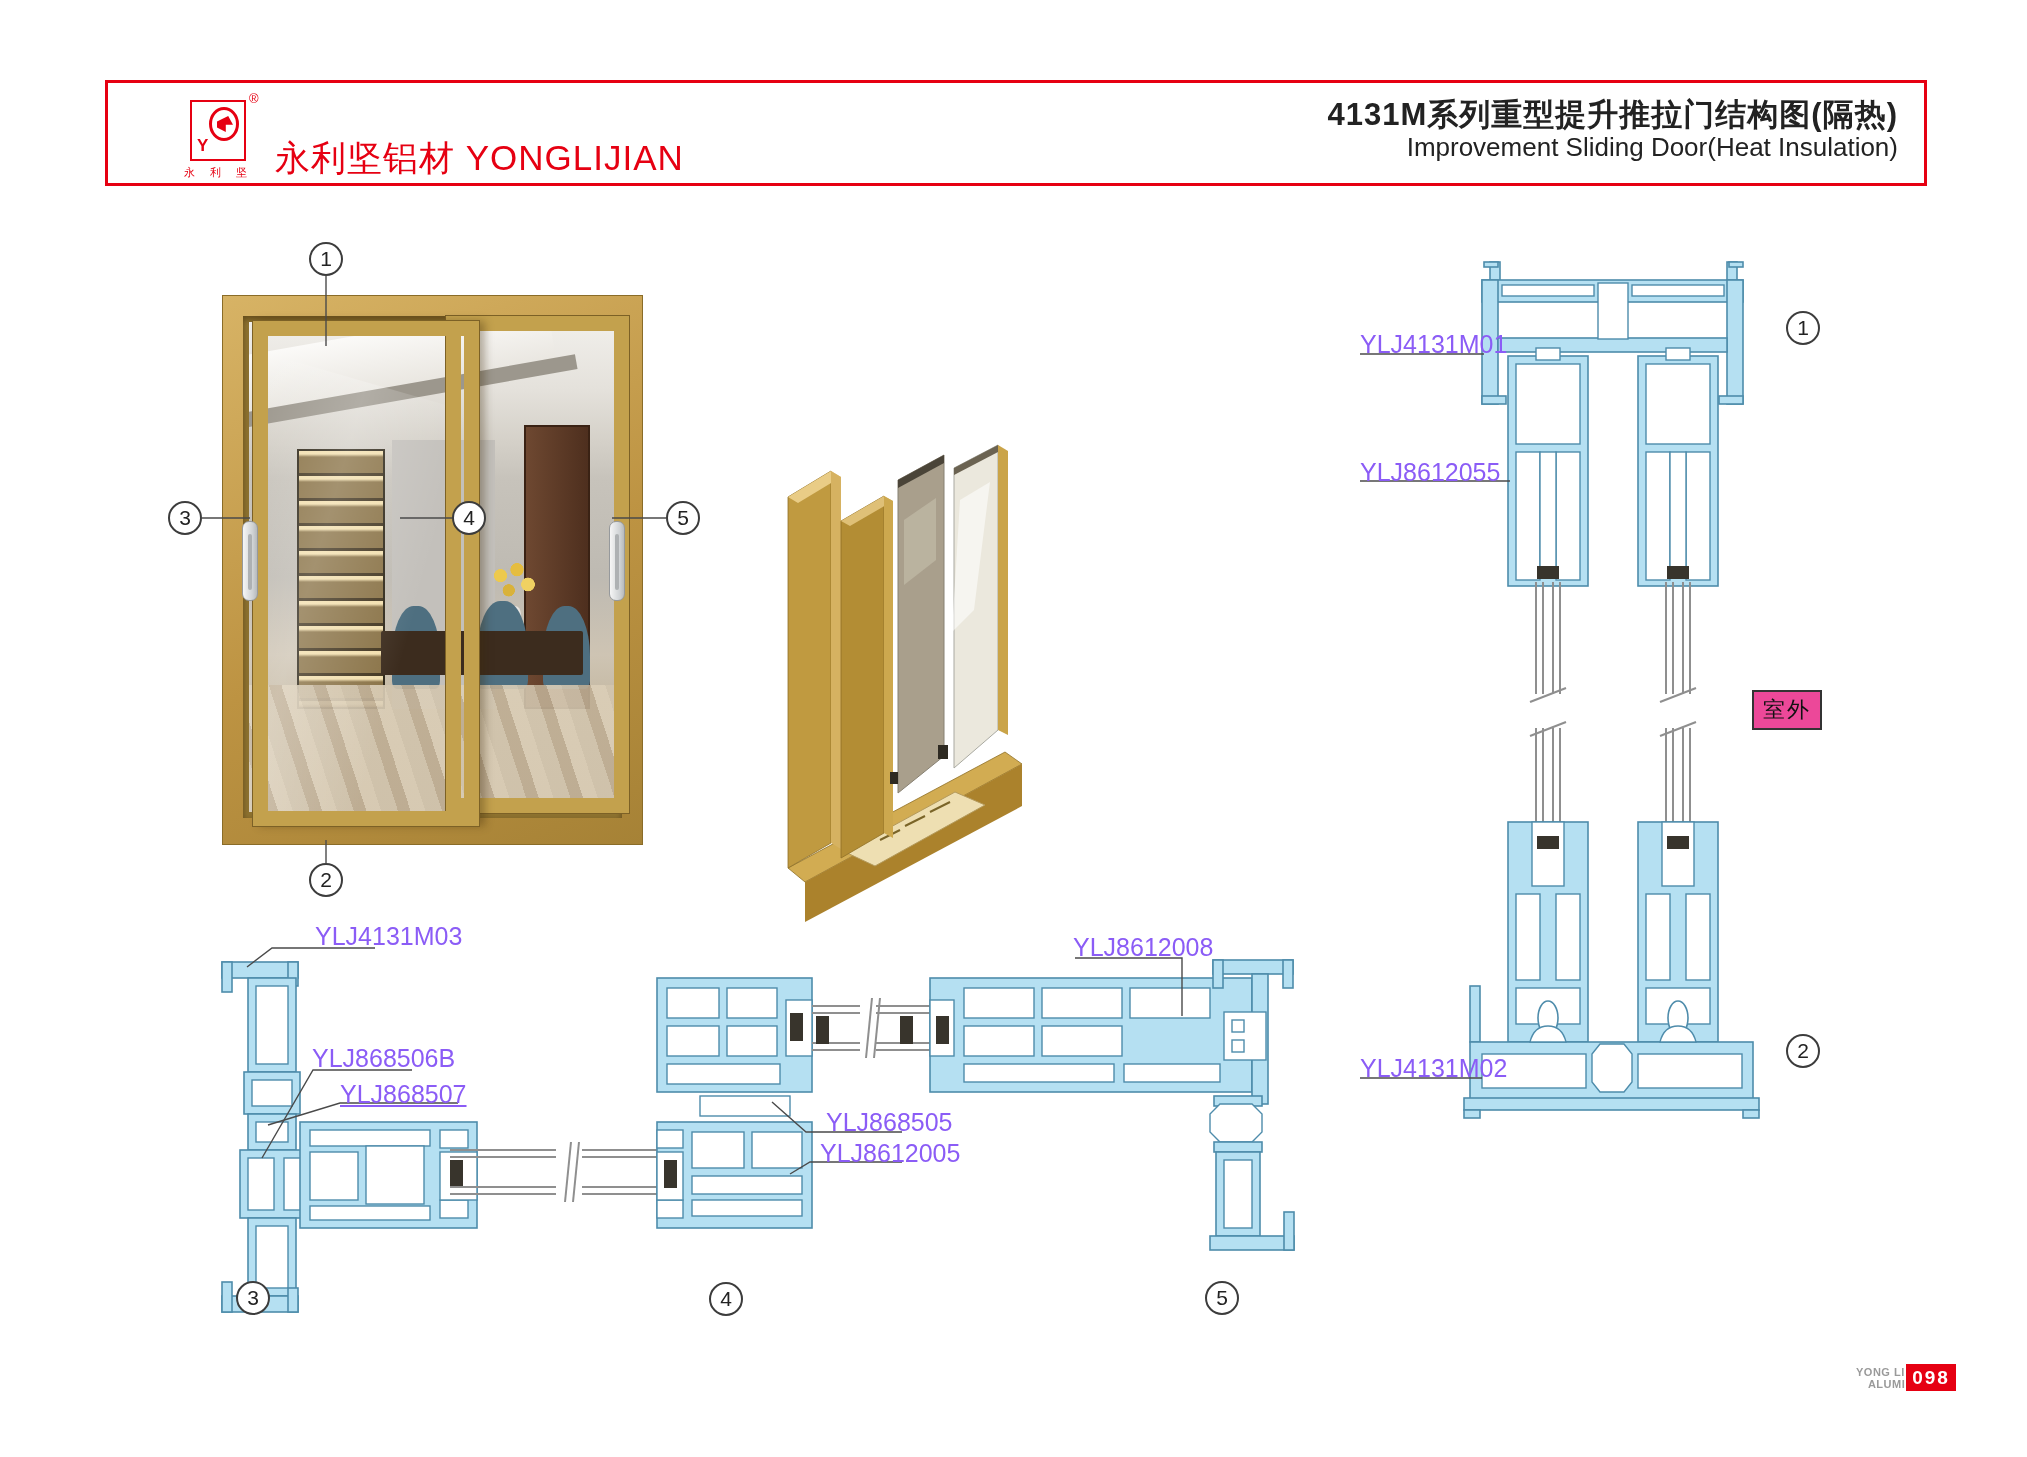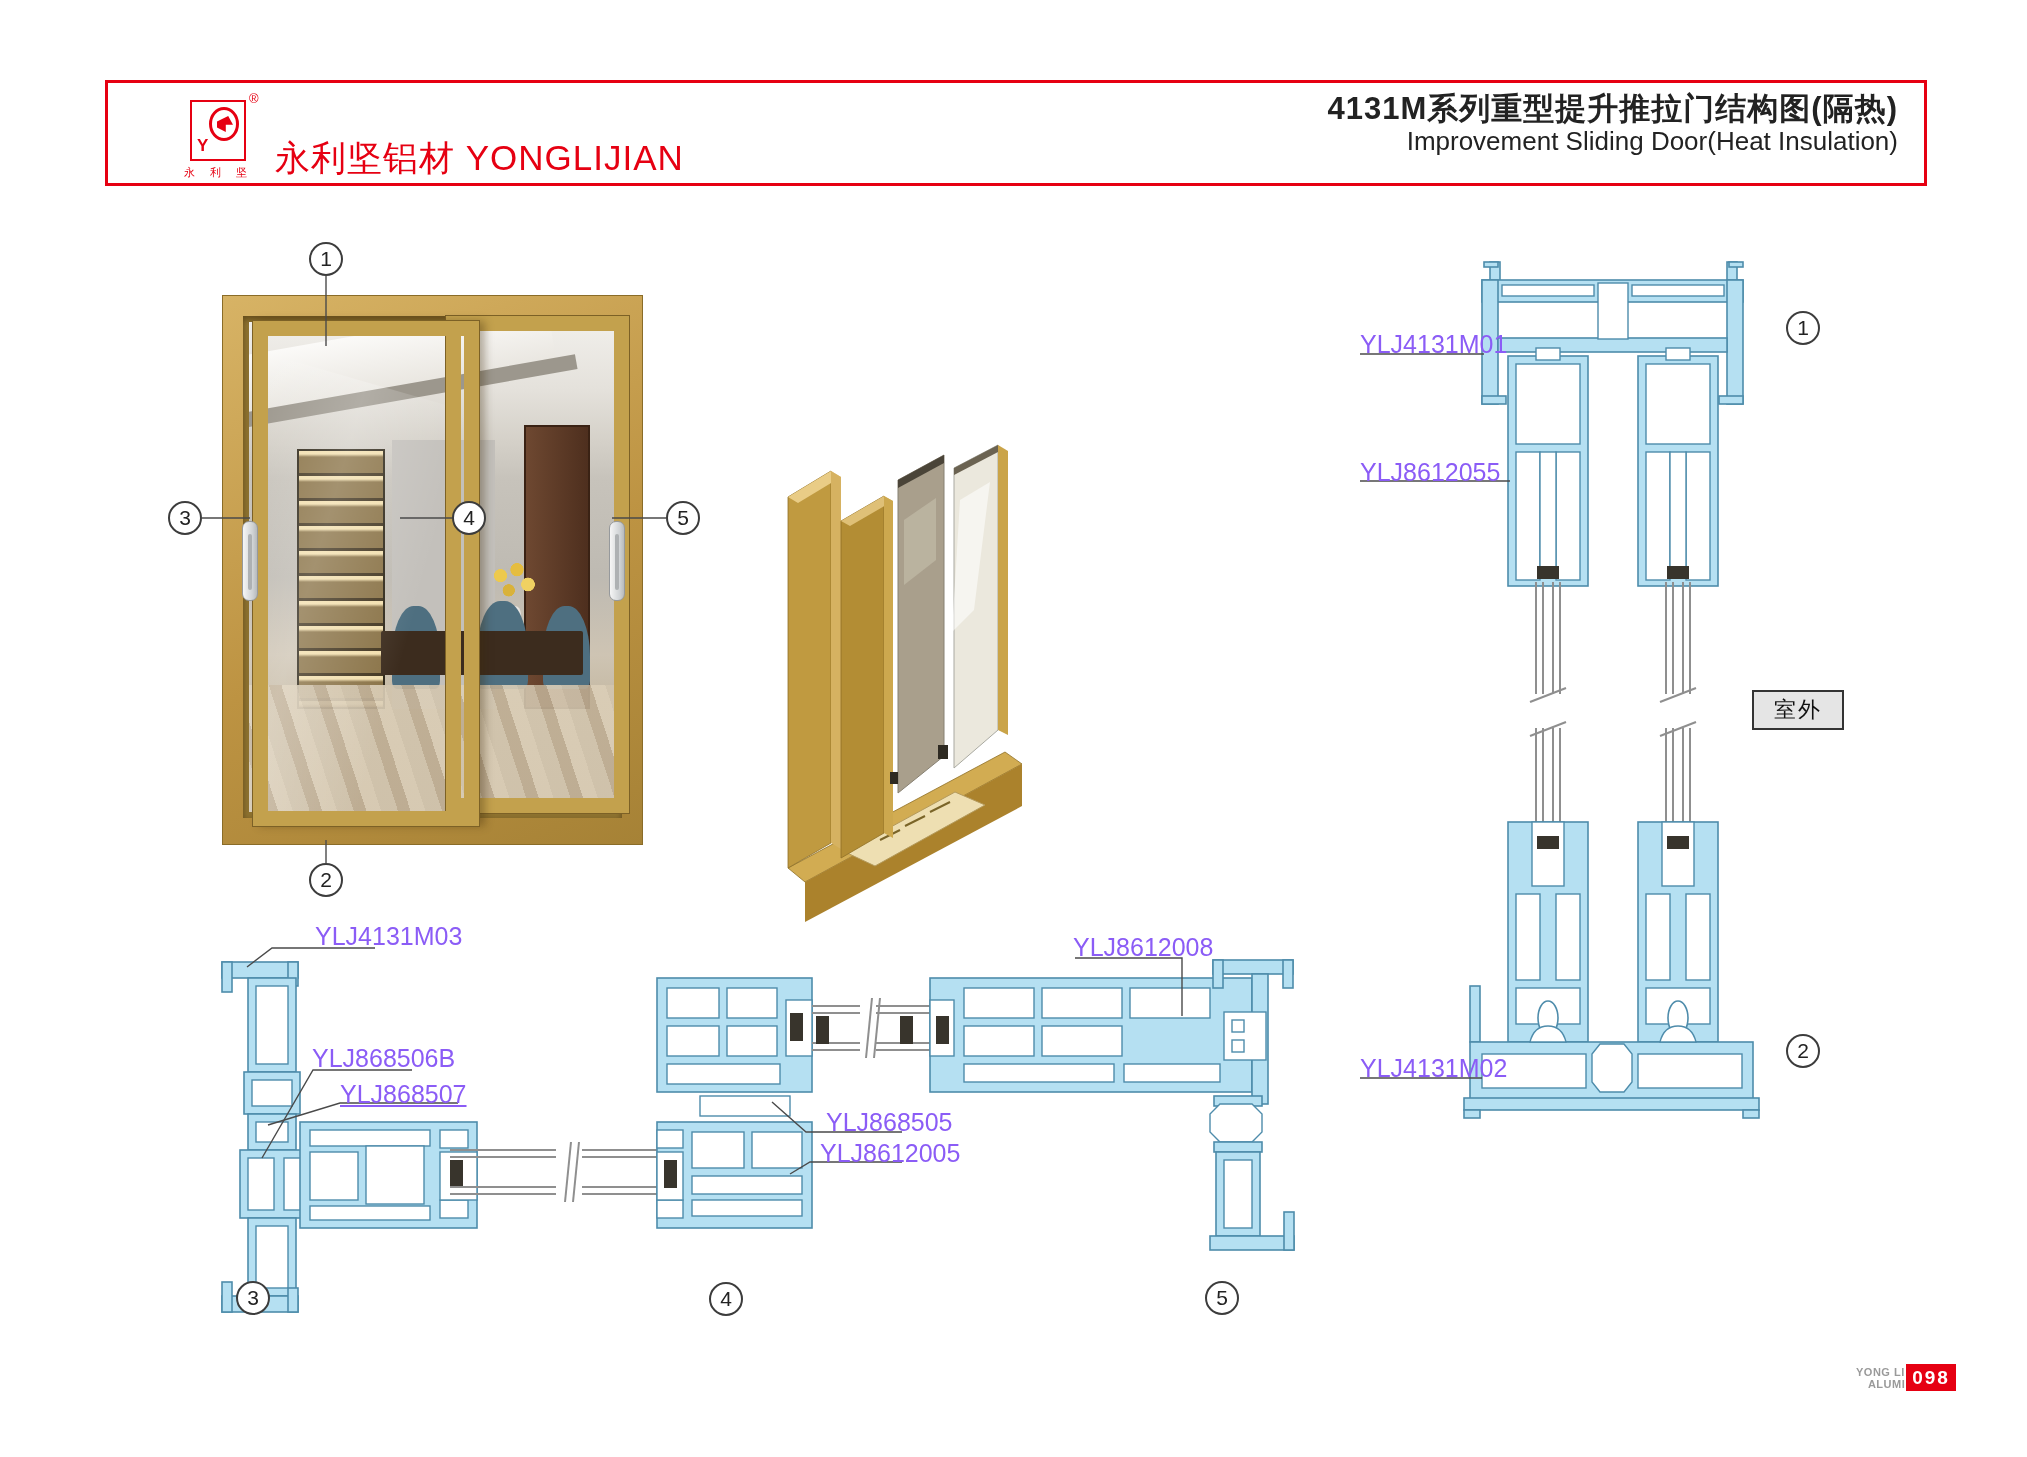--- a/index.html
+++ b/index.html
@@ -15,30 +15,30 @@
              border:3px solid #e60012;border-radius:50%;box-sizing:border-box;}
   .logo-flag{position:absolute;right:11px;top:14px;width:16px;height:16px;background:#e60012;
              clip-path:polygon(0 35%,70% 0,100% 55%,55% 55%,55% 100%,0 72%);}
   .logo-mono{position:absolute;left:5px;bottom:3px;font-size:17px;font-weight:bold;color:#e60012;}
   .logo-reg{position:absolute;left:141px;top:8px;font-size:13px;color:#e60012;}
   .logo-cap{position:absolute;left:76px;top:82px;width:68px;font-size:11px;color:#e60012;
             letter-spacing:6px;white-space:nowrap;}
   .brand{position:absolute;left:167px;top:52px;font-size:35px;font-weight:normal;color:#e60012;
          letter-spacing:1px;white-space:nowrap;}
   .titleblock{position:absolute;right:26px;top:8px;text-align:right;color:#222;}
-  .title-cn{font-size:31px;font-weight:bold;letter-spacing:1px;line-height:36px;}
+  .title-cn{font-size:31px;font-weight:bold;letter-spacing:1px;line-height:36px;margin-top:6px;}
   .title-en{font-size:26px;line-height:29px;}
 
   
   .lbl{position:absolute;font-size:25px;color:#8b5cf6;white-space:nowrap;}
   .co{position:absolute;width:34px;height:34px;border:2px solid #3c3c3c;border-radius:50%;
       background:#fff;display:flex;align-items:center;justify-content:center;
       font-size:21px;color:#222;transform:translate(-50%,-50%);box-sizing:border-box;}
-  .outdoor{position:absolute;left:1752px;top:690px;border:2px solid #333;background:#e5e5e5;
-           padding:3px 20px;font-size:22px;color:#111;letter-spacing:2px;}
+  .outdoor{position:absolute;left:1752px;top:690px;border:2px solid #333;background:#ec4899;
+           padding:3px 9px;font-size:22px;color:#111;letter-spacing:2px;}
 
   
   .door{position:absolute;left:222px;top:295px;width:421px;height:550px;
         background:linear-gradient(155deg,#d7b365,#bd9342 55%,#a68236);
         border:1px solid #8a6c28;box-sizing:border-box;}
   .door-open{position:absolute;left:20px;top:20px;right:20px;bottom:26px;background:#8f7330;
              box-shadow:inset 0 3px 6px rgba(60,40,10,.55);}
   .scene{position:absolute;left:26px;top:26px;right:26px;bottom:32px;overflow:hidden;
          background:linear-gradient(180deg,#f1efeb 0%,#e4e1db 14%,#d5d1c9 24%,#c7c3bb 32%,
                     #bebab2 52%,#cec4b3 68%,#c4b8a2 78%,#b1a189 100%);}

